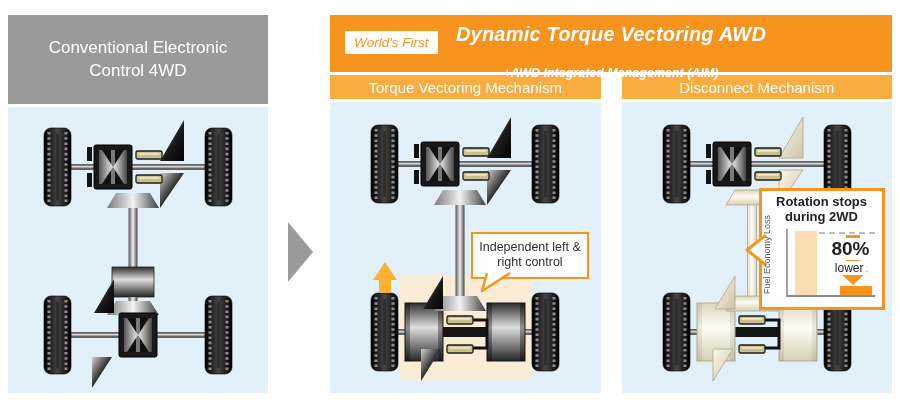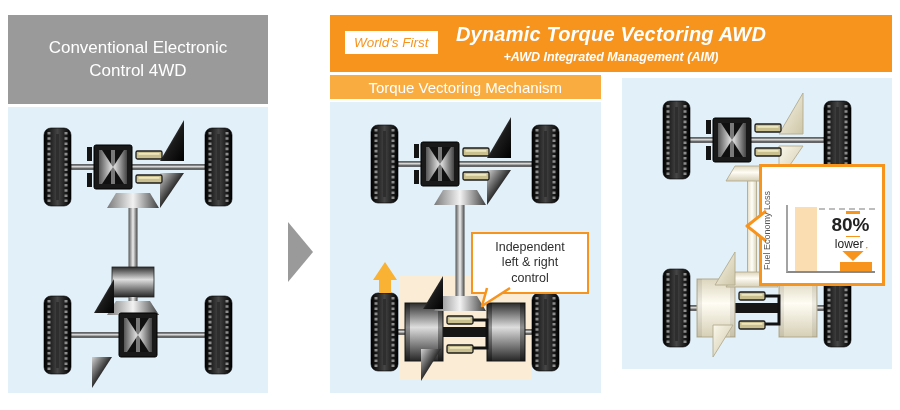--- a/index.html
+++ b/index.html
@@ -18,32 +18,32 @@
            border-left:25px solid #9A9A9A;border-top:30px solid transparent;
            border-bottom:30px solid transparent;}
 
   
   .panel-right{position:absolute;left:330px;top:15px;width:562px;}
   .orange-header{height:57px;background:#F7941E;position:relative;color:#fff;
                  text-align:center;box-sizing:border-box;padding-top:8px;font-style:italic;}
   .wf-badge{position:absolute;left:15px;top:16px;background:#fff;color:#F7941E;
             font-size:13.5px;padding:4px 9px;}
   .r-title{font-size:20px;font-weight:bold;letter-spacing:.2px;}
-  .r-sub{font-size:12.5px;font-weight:bold;margin-top:4px;}
+  .r-sub{font-size:12.5px;font-weight:bold;margin-top:20px;}
   .cols{display:flex;gap:21px;margin-top:3px;}
   .col{flex:1;min-width:0;}
   .subhead{height:24px;background:#F9AC40;color:#fff;font-size:15px;display:flex;
            align-items:center;justify-content:center;}
   .col-body{height:291px;margin-top:3px;background:#E2F0F9;position:relative;overflow:hidden;}
   svg.dt{display:block;margin:2px auto 0 auto;}
 
   
   .bubble{position:absolute;left:141px;top:130px;width:118px;background:#fff;
           border:2.5px solid #F7941E;color:#2e2e2e;font-size:12.5px;line-height:1.22;
-          text-align:center;padding:6px 19px;box-sizing:border-box;z-index:5;}
+          text-align:center;padding:6px 3px;box-sizing:border-box;z-index:5;}
   .bubble-tail{position:absolute;left:6px;bottom:-15px;width:34px;height:20px;
                overflow:visible;z-index:6;}
 
   
   .chartbox{position:absolute;left:137px;top:86px;width:126px;height:122px;background:#fff;
             border:3px solid #F7941E;box-sizing:border-box;z-index:5;}
   .cb-tail{position:absolute;left:-18px;top:42px;width:24px;height:34px;overflow:visible;}
   .cb-title{font-weight:bold;font-size:13px;line-height:1.12;text-align:center;
             margin-top:4px;padding:0 6px;color:#222;}
   .cb-ylab{position:absolute;left:10px;bottom:13px;transform-origin:left bottom;
@@ -311,20 +311,21 @@
           <div class="bubble">
             <span>Independent left &amp; right control</span>
             <svg class="bubble-tail" viewBox="0 0 34 20">
               <path d="M8,1 L3,19 L31,1" fill="#ffffff" stroke="#F7941E" stroke-width="2.5" stroke-linejoin="round"></path>
             </svg>
           </div>
         </div>
       </div>
 
       <div class="col">
+        <div class="subhead">Disconnect Mechanism</div>
         <div class="col-body">
           <div>
               <svg class="dt" width="260" height="286" viewBox="0 0 260 286">
                 <defs>
       <linearGradient id="tire_disconnect" x1="0" y1="0" x2="1" y2="0">
         <stop offset="0" stop-color="#000"></stop>
                     <stop offset=".5" stop-color="#454545"></stop>
                     <stop offset="1" stop-color="#000"></stop>
                   </linearGradient>
       <linearGradient id="mv_disconnect" x1="0" y1="0" x2="0" y2="1">
@@ -428,20 +429,21 @@
       <line x1="219" y1="193" x2="219" y2="263" stroke="#8c8c8c" stroke-width="3" stroke-dasharray="2.6,2.6"></line>
       <line x1="210.5" y1="195" x2="210.5" y2="261" stroke="#2e2e2e" stroke-width="3"></line>
     </g>
               </svg>
             </div>
 
           <div class="chartbox">
             <svg class="cb-tail" viewBox="0 0 24 34">
               <path d="M22,2 L3,17 L22,32" fill="#ffffff" stroke="#F7941E" stroke-width="3" stroke-linejoin="round"></path>
             </svg>
+            <div class="cb-title">Rotation stops during 2WD</div>
             <span class="cb-ylab">Fuel Economy Loss</span>
             <div class="cb-plot">
               <div class="bar-tall"></div>
               <div class="dash"></div>
               <div class="big-arrow">
                 <div class="ba-shaft"></div>
                 <div class="ba-head"></div>
               </div>
               <span class="pct">80%</span>
               <span class="lower">lower</span>

